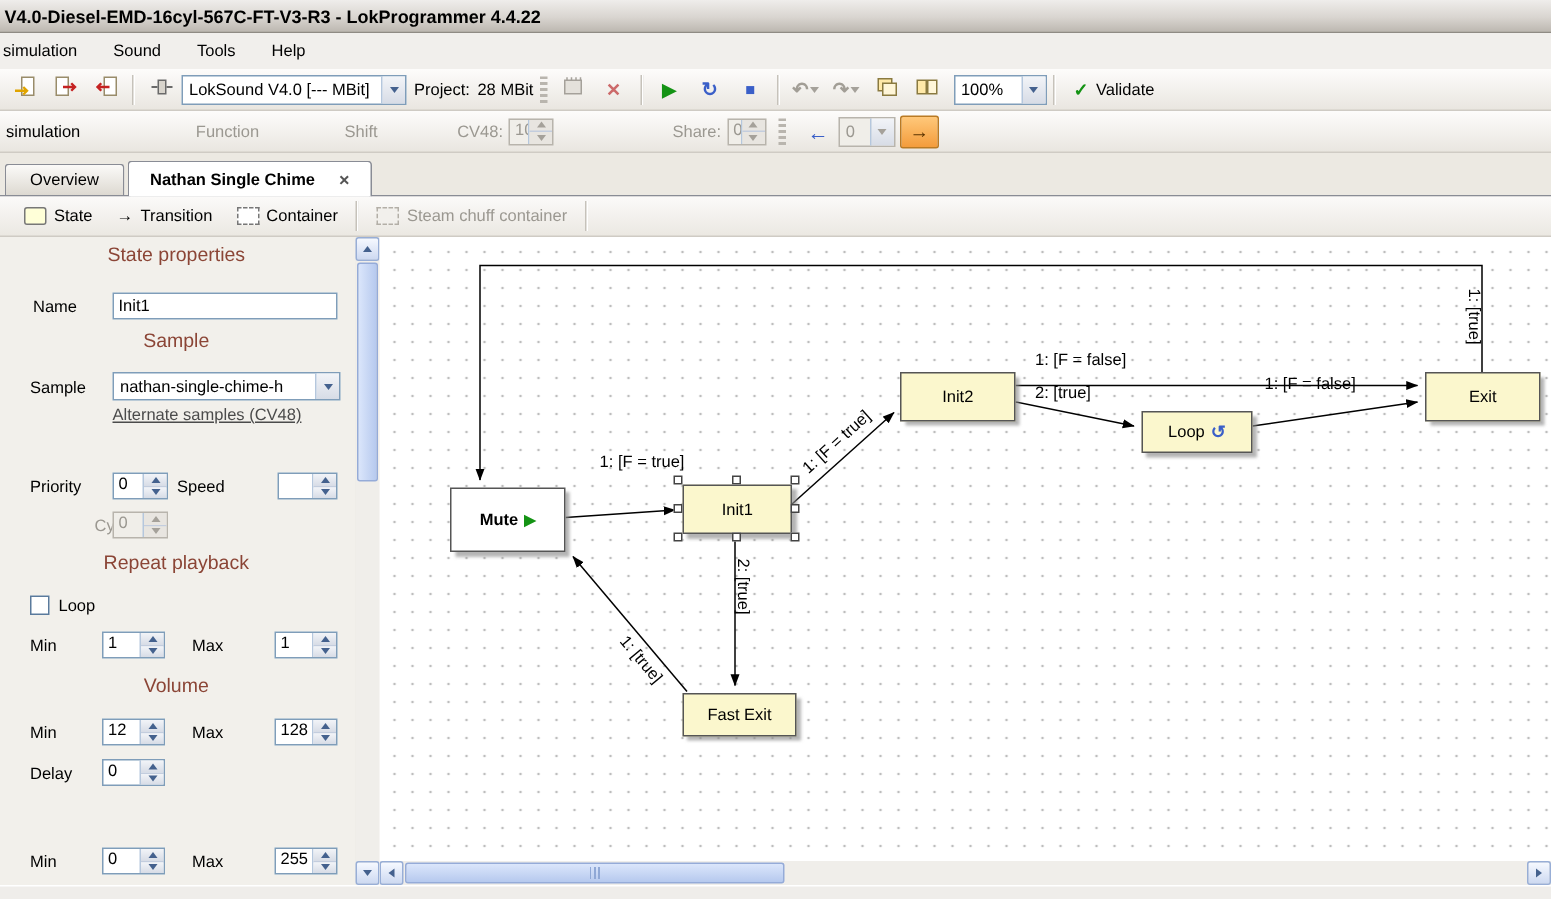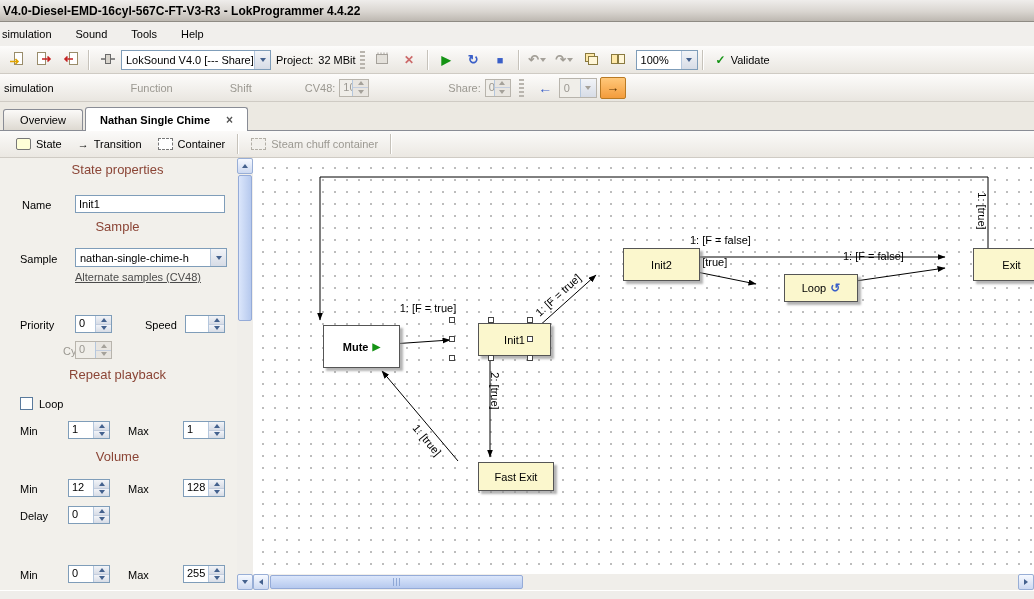--- a/index.html
+++ b/index.html
@@ -86,21 +86,21 @@
     border:1px solid #98aed6;border-radius:2px;display:flex;align-items:center;justify-content:center;box-sizing:border-box;}
   .hsc-thumb{position:absolute;top:1px;height:14px;background:linear-gradient(180deg,#dbe6fb,#b6c9ee);
     border:1px solid #95abd8;border-radius:2px;box-sizing:border-box;display:flex;align-items:center;justify-content:center;}
   .thumb-grip{width:8px;height:8px;background:repeating-linear-gradient(90deg,#8fa8d6 0 1px,transparent 1px 3px);}
   
   #canvas{position:absolute;left:253px;top:0;width:781px;height:432px;background:#fff;overflow:hidden;}
   #diagram{position:absolute;left:0;top:0;width:781px;height:416px;
     background-image:radial-gradient(circle,#bdbdbd 0.8px,transparent 1.1px);
     background-size:12px 12px;background-position:4px 4px;}
   .node{position:absolute;background:#fbf7cd;border:1px solid #555;box-shadow:3px 3px 2px rgba(140,140,140,0.65);
-    display:flex;align-items:center;justify-content:center;gap:4px;font-size:11px;box-sizing:border-box;margin-left:23px;}
+    display:flex;align-items:center;justify-content:center;gap:4px;font-size:11px;box-sizing:border-box;}
   .node.white{background:#fff;font-weight:bold;}
   .tlabel{position:absolute;font-size:11px;white-space:nowrap;text-align:center;}
   .handle{position:absolute;width:6px;height:6px;background:#fff;border:1px solid #444;box-sizing:border-box;}
   #statusbar{position:absolute;left:0;top:590px;width:1034px;height:9px;background:#efedea;border-top:1px solid #fff;}
   svg.wires{position:absolute;left:0;top:0;}
 </style>
 </head>
 <body>
 
 <div id="titlebar">
@@ -134,27 +134,27 @@
         </svg></span>
   </span>
   <span class="tb-sep"></span>
   <span class="tb-btn">
     <span><svg width="16" height="16">
           <path d="M1 8 h4 M11 8 h4" stroke="#6a6a6a" stroke-width="1.4"></path>
           <rect x="5.5" y="3.5" width="5" height="9" fill="#d8d4cc" stroke="#6a6a6a"></rect>
         </svg></span>
   </span>
   <span class="combo" style="width:150px;">
-    <span class="cval">LokSound V4.0 [--- Share]</span>
+    <span class="cval">LokSound V4.0 [--- MBit]</span>
     <span class="cbtn">
         <span class="tri-down"></span>
       </span>
   </span>
   <span class="label-gap">Project:</span>
-  <span>32 MBit</span>
+  <span>28 MBit</span>
   <span class="tb-grip"></span>
   <span class="tb-btn">
     <span><svg width="16" height="16">
           <rect x="2.5" y="3.5" width="11" height="9" fill="#e4e1db" stroke="#a5a19a"></rect>
           <path d="M4 3.5 v-2 M7 3.5 v-2 M10 3.5 v-2 M13 3.5 v-2" stroke="#a5a19a"></path>
         </svg></span>
   </span>
   <span class="tb-btn">
       <span class="glyph-redx">✕</span>
     </span>
@@ -304,21 +304,21 @@
       <span class="sval">0</span>
       <span class="sbtns">
           <span class="sb">
             <span class="tri-up"></span>
           </span>
           <span class="sb">
             <span class="tri-down"></span>
           </span>
         </span>
     </span>
-    <span class="plabel" style="left:118px;top:161px;margin-left:27px;">Speed</span>
+    <span class="plabel" style="left:118px;top:161px;">Speed</span>
     <span class="spin" style="left:185px;top:157px;width:40px;">
       <span class="sval"></span>
       <span class="sbtns">
           <span class="sb">
             <span class="tri-up"></span>
           </span>
           <span class="sb">
             <span class="tri-down"></span>
           </span>
         </span>

